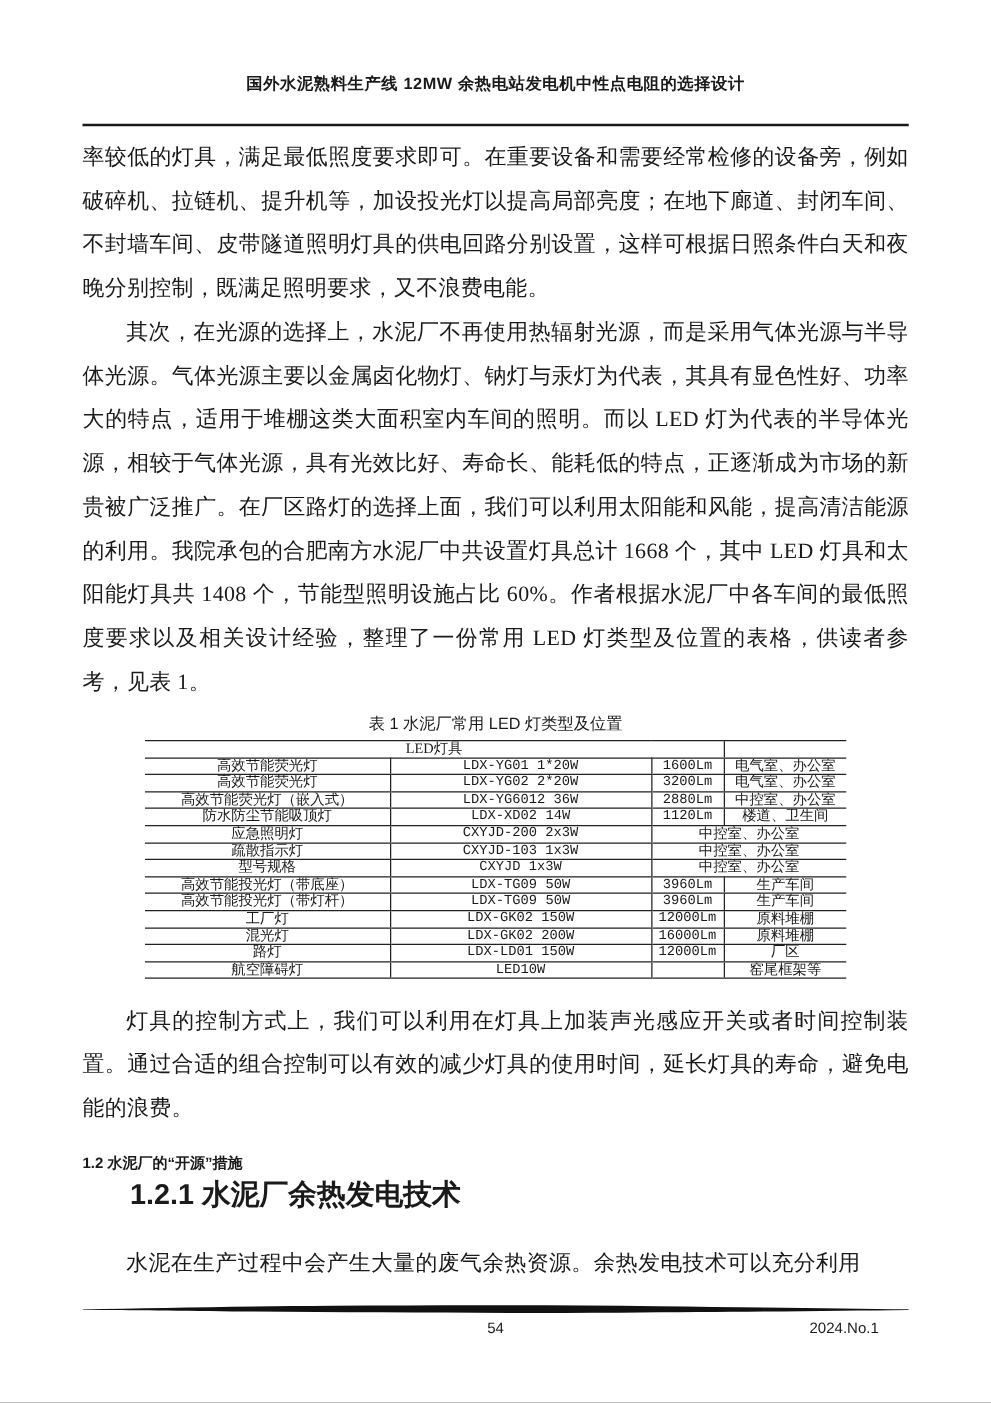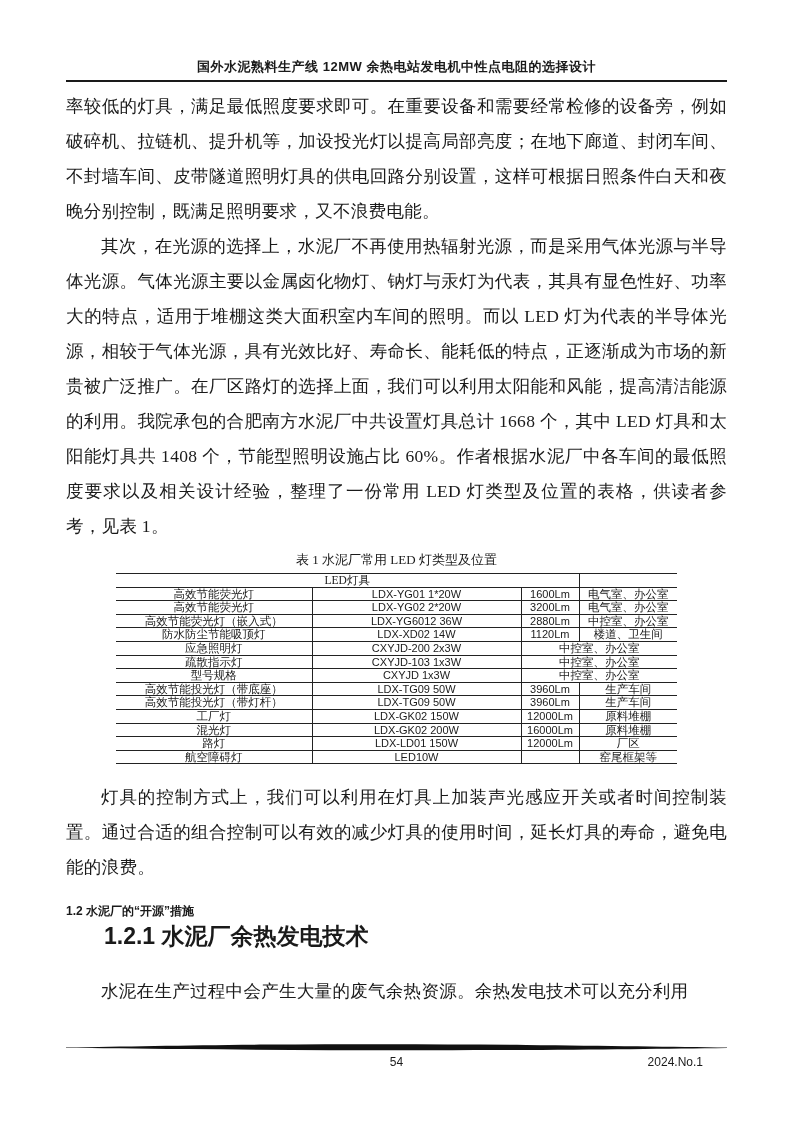--- a/index.html
+++ b/index.html
@@ -7,21 +7,21 @@
     position: relative;
     width: 793px; height: 1122px;
     background: #ffffff;
     margin: 0 auto;
     overflow: hidden;
     font-family: "Liberation Serif", "DejaVu Serif", serif;
     color: #1a1a1a;
   }
   .content { padding: 0 66px; }
   
-  .hdr { padding-top: 58px; border-bottom: 2px solid #1a1a1a; padding-bottom: 4px; }
+  .hdr { padding-top: 58px; border-bottom: 2px solid #1a1a1a; padding-bottom: 23px; }
   .hdr-title {
     text-align: center;
     font-family: "Liberation Sans", "DejaVu Sans", sans-serif;
     font-weight: 600;
     font-size: 13px;
     line-height: 18px;
     letter-spacing: 0.5px;
   }
   
   .para {
@@ -32,42 +32,42 @@
     letter-spacing: 0.3px;
   }
   .para.first { margin-top: 7px; }
   .indent { text-indent: 2em; }
   
   .tbl-caption {
     margin-top: 7px;
     text-align: center;
     font-size: 13px;
     line-height: 17px;
-    font-family: Liberation Serif, serif;
+    font-family: Liberation Sans, sans-serif;
   }
   
   table.led {
     border-collapse: collapse;
     margin: 5px auto 0 auto;
     width: 561px;
     table-layout: fixed;
     font-size: 11.5px;
   }
   table.led td {
     border-top: 1.4px solid #222;
     border-bottom: 1.4px solid #222;
     height: 12.6px;
     line-height: 12.5px;
     padding: 0 1px;
     text-align: center;
     overflow: hidden;
     white-space: nowrap;
   }
   table.led td + td { border-left: 1.2px solid #222; }
-  table.led td.mono { font-family: Liberation Sans, sans-serif; font-size: 11px; }
+  table.led td.mono { font-family: Liberation Mono, monospace; font-size: 11px; }
   
   .h-sec {
     font-family: "Liberation Sans", "DejaVu Sans", sans-serif;
     font-weight: bold;
     font-size: 12px;
     line-height: 26px;
     margin: 13px 0 0 0;
   }
   .h-sub {
     font-family: "Liberation Sans", "DejaVu Sans", sans-serif;

